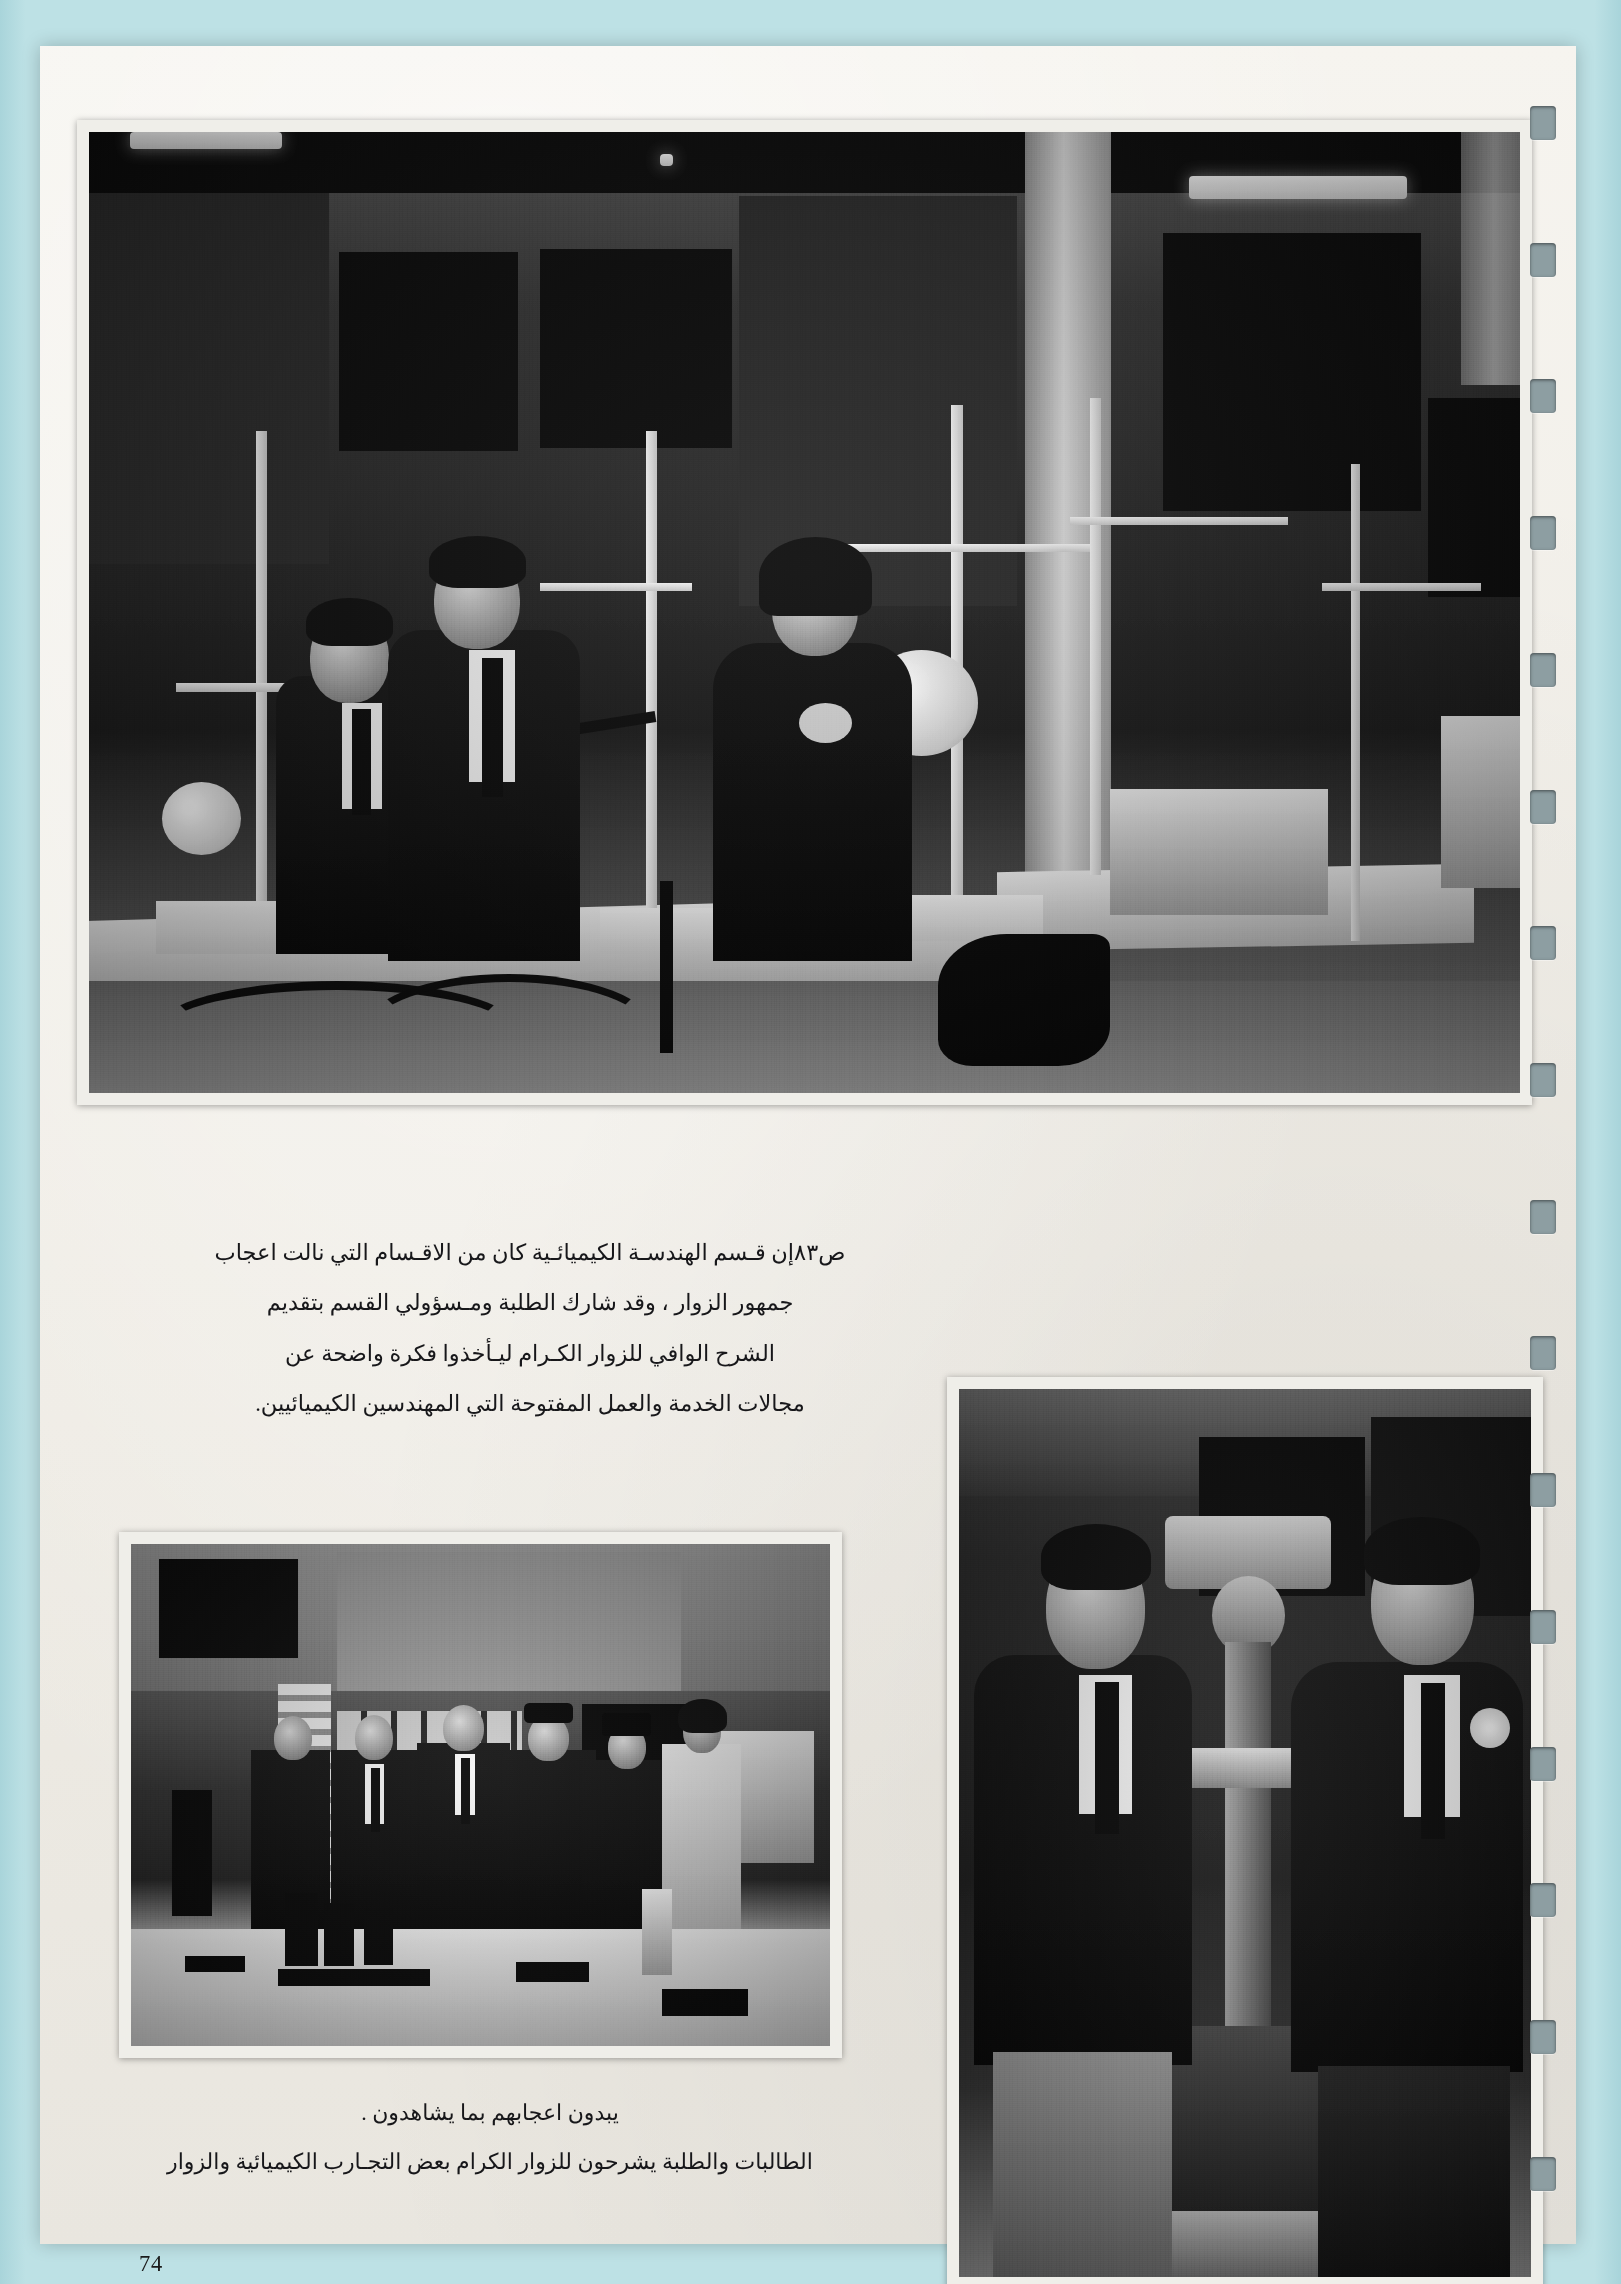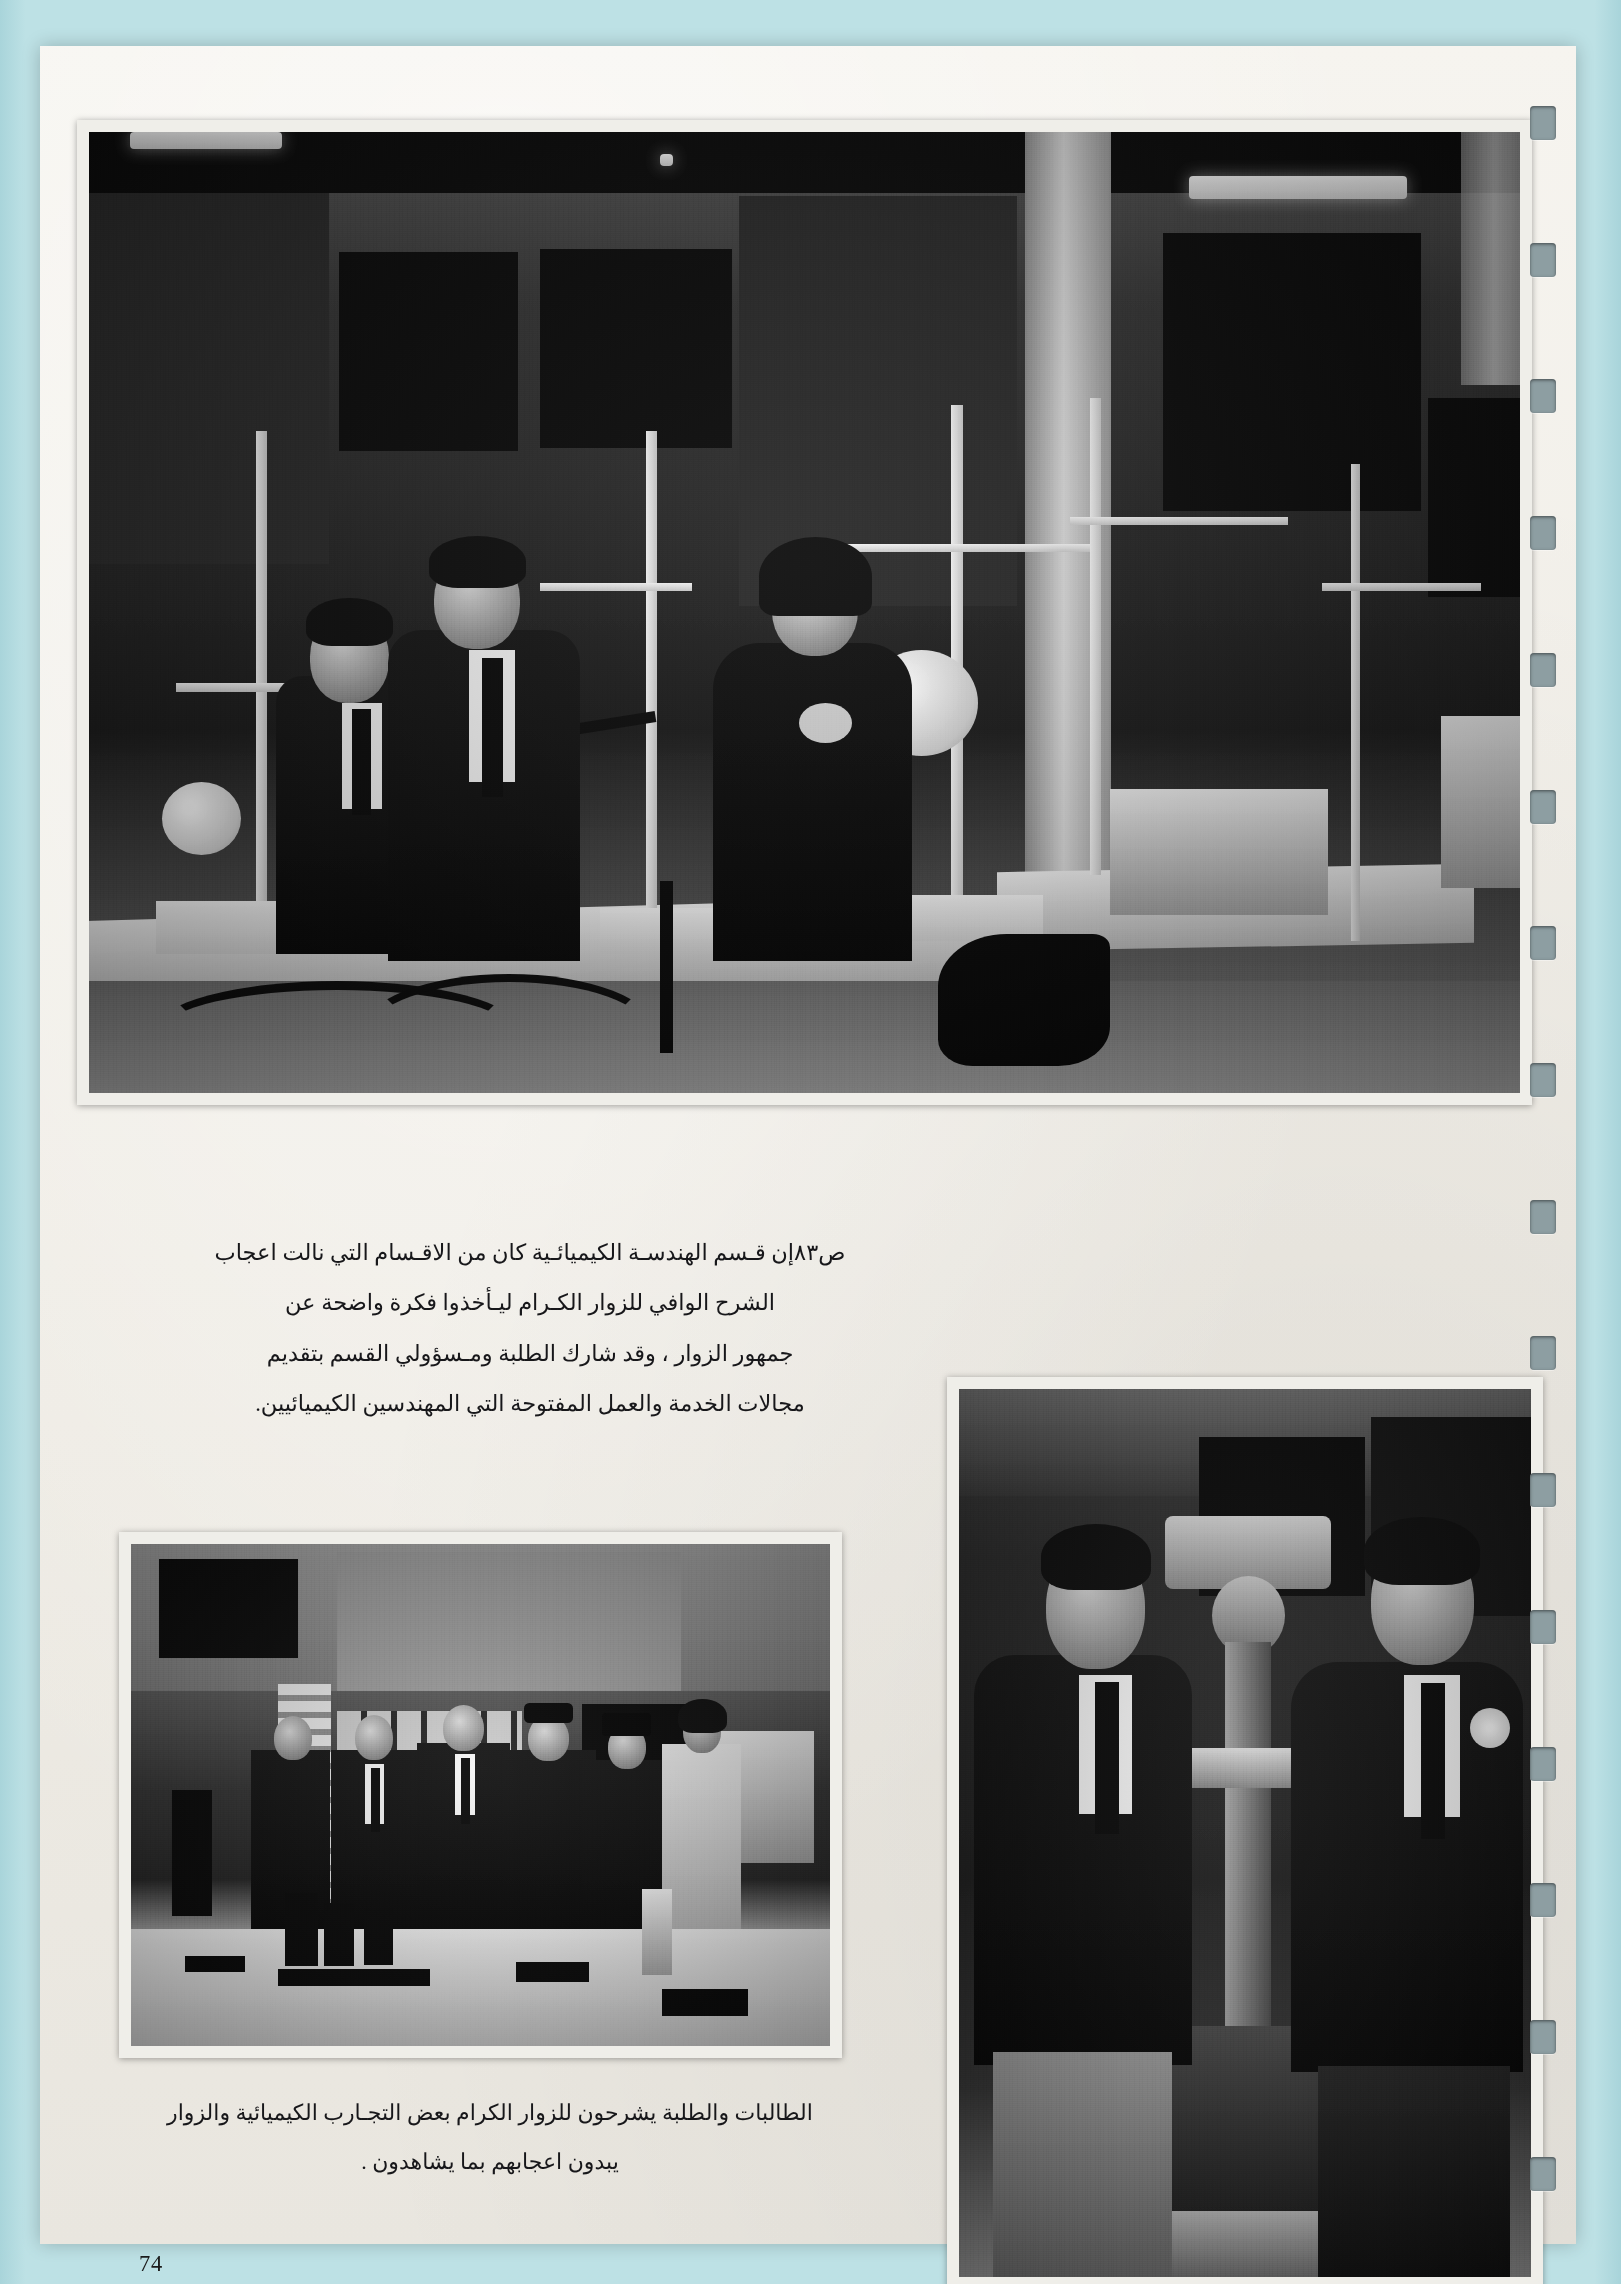--- a/index.html
+++ b/index.html
@@ -265,22 +265,22 @@
         <div class="blk" style="left:583px;top:761px;width:13.2px;height:172px;background:#0e0e0e;"></div>
         <div class="blk" style="left:861px;top:814px;width:172px;height:132px;background:#0c0c0c;border-radius:40% 10% 30% 20%;"></div>
       </div>
       <div class="grain"></div>
       <div class="photo-fade"></div>
       <div class="photo-border"></div>
     </div>
 
     <div class="caption caption-top">
       <p>ص٨٣إن قـسم الهندسـة الكيميائـية كان من الاقـسام التي نالت اعجاب</p>
+      <p>جمهور الزوار ،  وقد شارك الطلبة ومـسؤولي القسم بتقديم</p>
       <p>الشرح الوافي للزوار الكـرام ليـأخذوا فكرة واضحة عن</p>
-      <p>جمهور الزوار ،  وقد شارك الطلبة ومـسؤولي القسم بتقديم</p>
       <p>مجالات الخدمة والعمل المفتوحة التي المهندسين الكيميائيين.</p>
     </div>
 
     <div class="photo photo-left">
       <div class="scene" style="background:linear-gradient(180deg,#8f8f8f 0%,#6e6e6e 22%,#3a3a3a 48%,#2a2a2a 66%,#d6d6d6 80%,#efefef 100%);">
 
         <div class="blk" style="left:0;top:0;width:100%;height:159px;background:linear-gradient(180deg,#a3a3a3,#7e7e7e);"></div>
         <div class="blk dark-panel" style="left:40px;top:26.5px;width:139px;height:99px;"></div>
         <div class="blk" style="left:218px;top:20px;width:344px;height:139px;background:#9c9c9c;"></div>
 
@@ -359,22 +359,22 @@
         <div class="blk tie" style="left:474px;top:306px;width:24px;height:156px;"></div>
         <div class="blk" style="left:523px;top:331px;width:40px;height:40px;background:radial-gradient(circle,#ffffff,#c9c9c9);border-radius:50%;"></div>
         <div class="blk" style="left:371px;top:689px;width:192px;height:218px;background:linear-gradient(180deg,#2a2a2a,#151515);"></div>
       </div>
       <div class="grain"></div>
       <div class="photo-fade"></div>
       <div class="photo-border"></div>
     </div>
 
     <div class="caption caption-bottom">
+      <p>يبدون اعجابهم بما يشاهدون .</p>
       <p>الطالبات والطلبة يشرحون للزوار الكرام بعض التجـارب الكيميائية والزوار</p>
-      <p>يبدون اعجابهم بما يشاهدون .</p>
     </div>
 
     <div class="page-number">74</div>
 
     <div class="binding-strip">
       <div class="binding-hole"></div>
       <div class="binding-hole"></div>
       <div class="binding-hole"></div>
       <div class="binding-hole"></div>
       <div class="binding-hole"></div>

